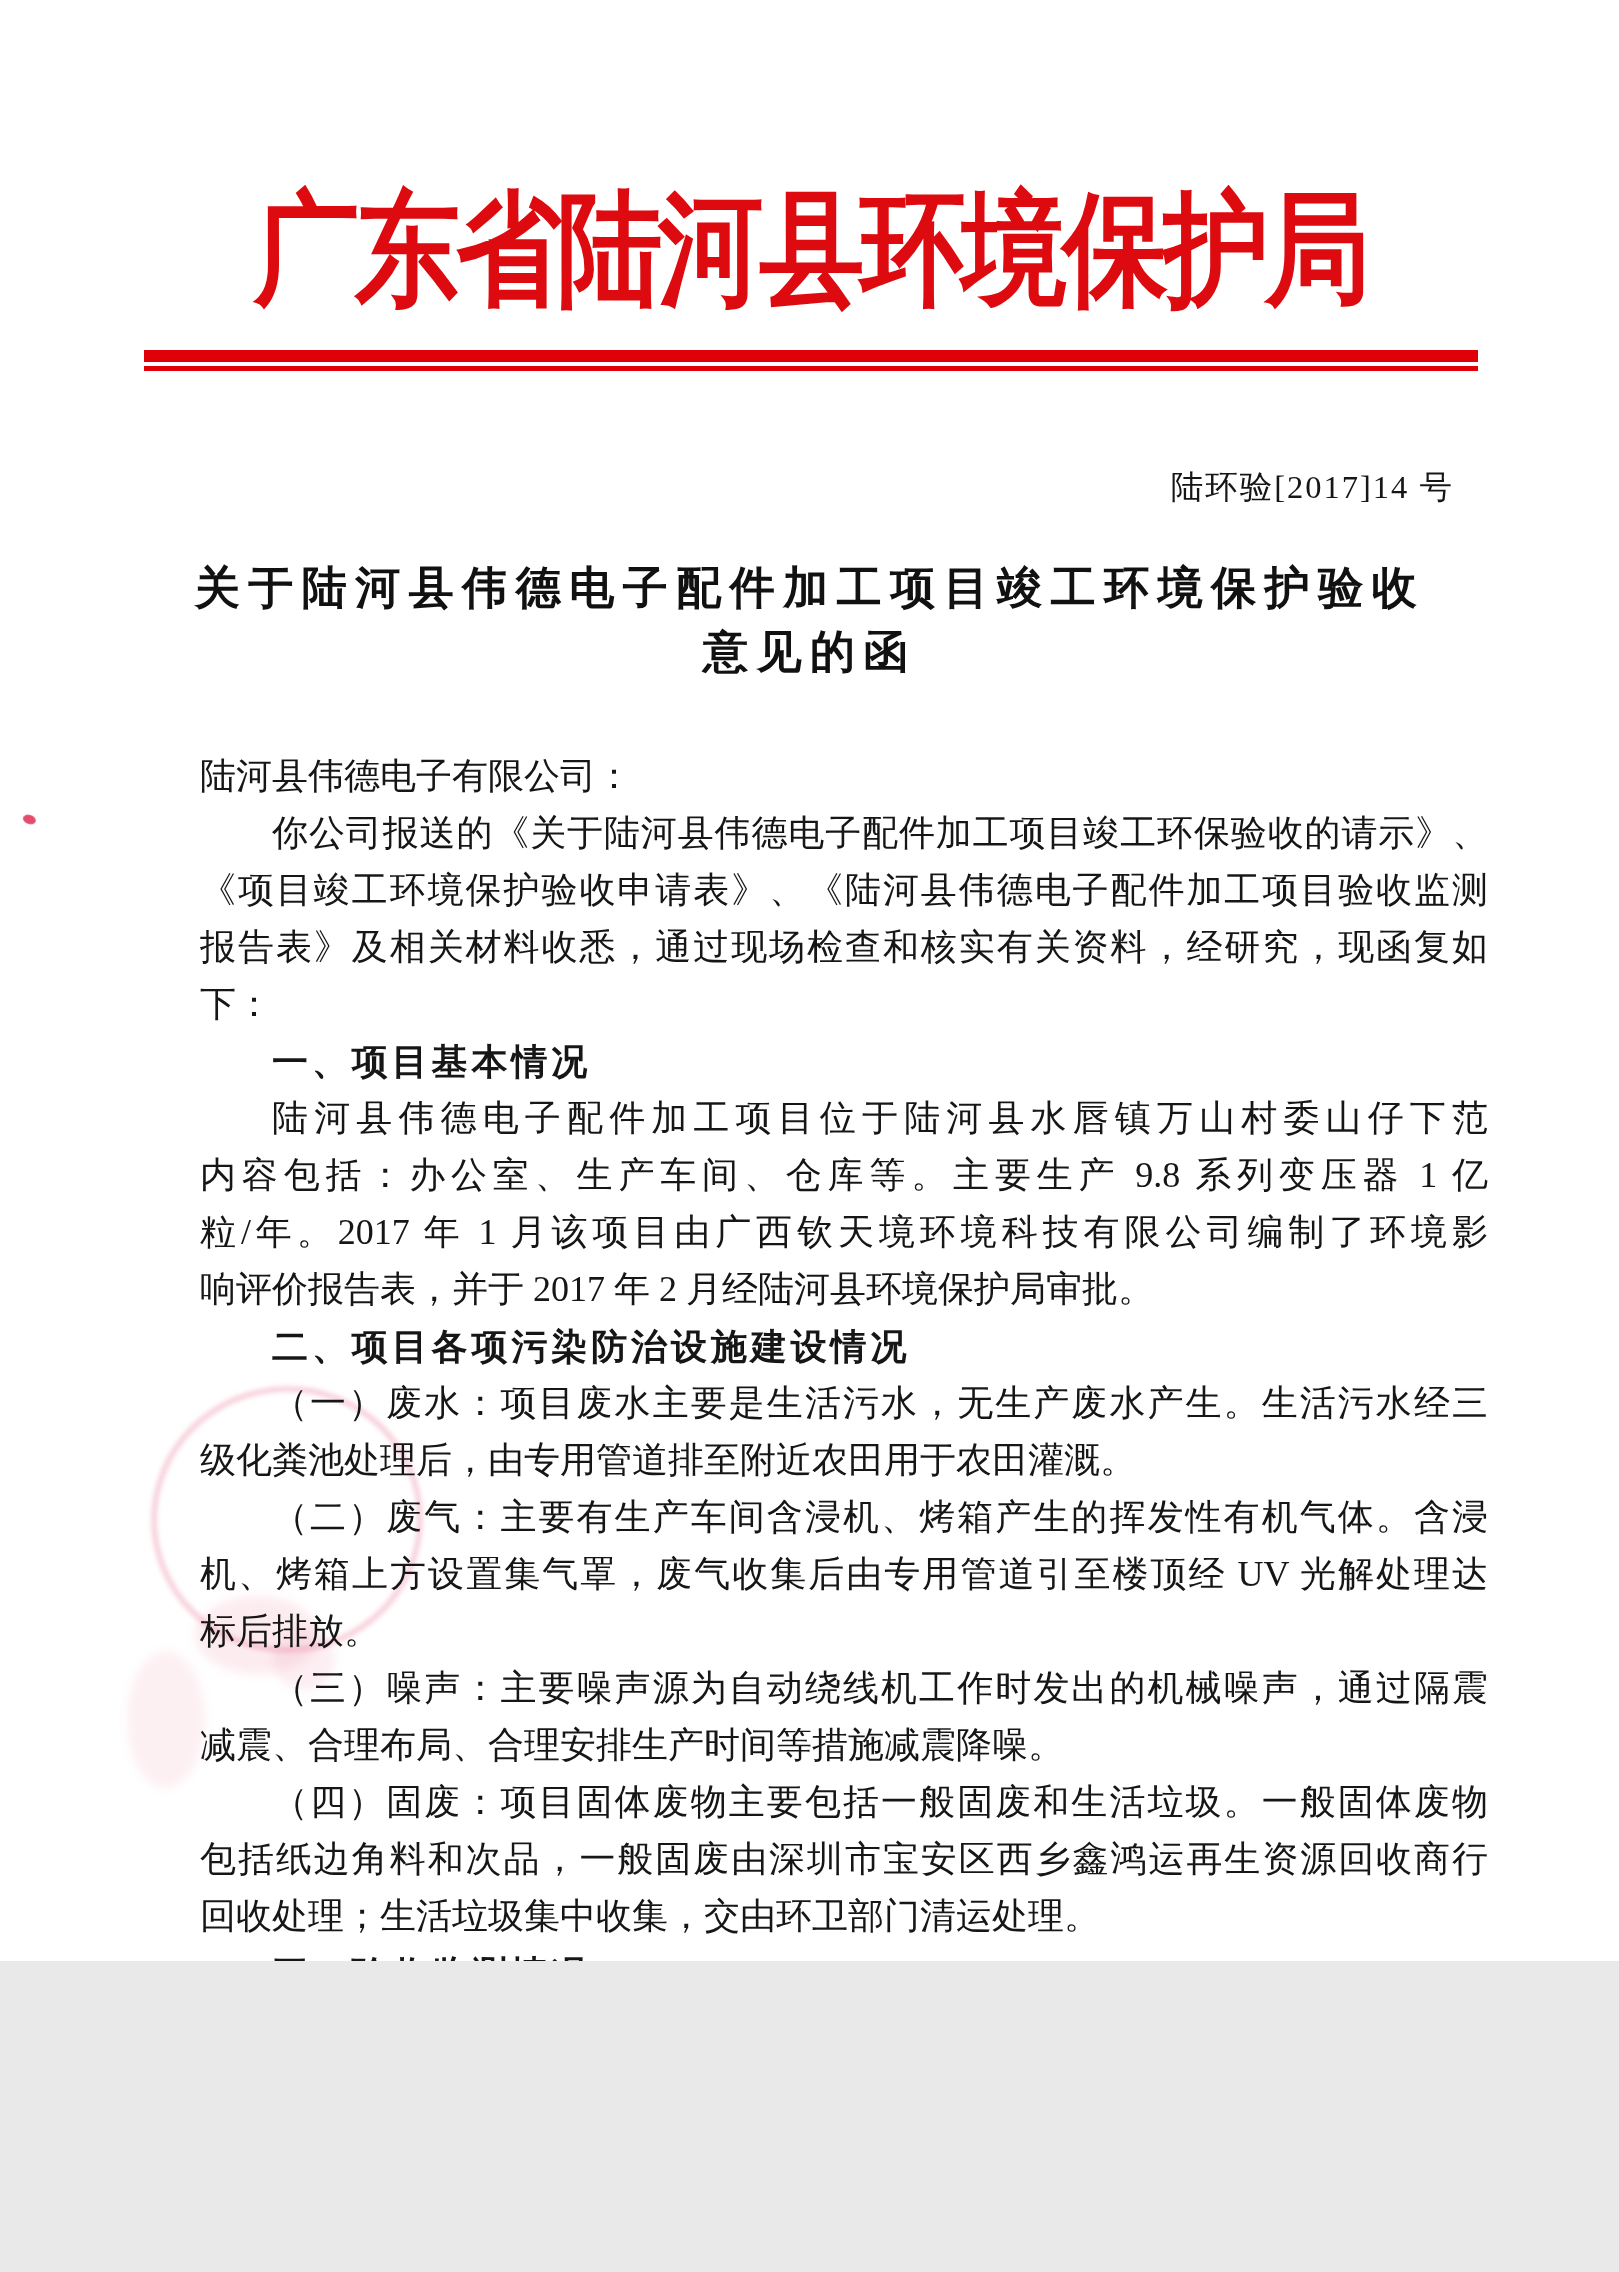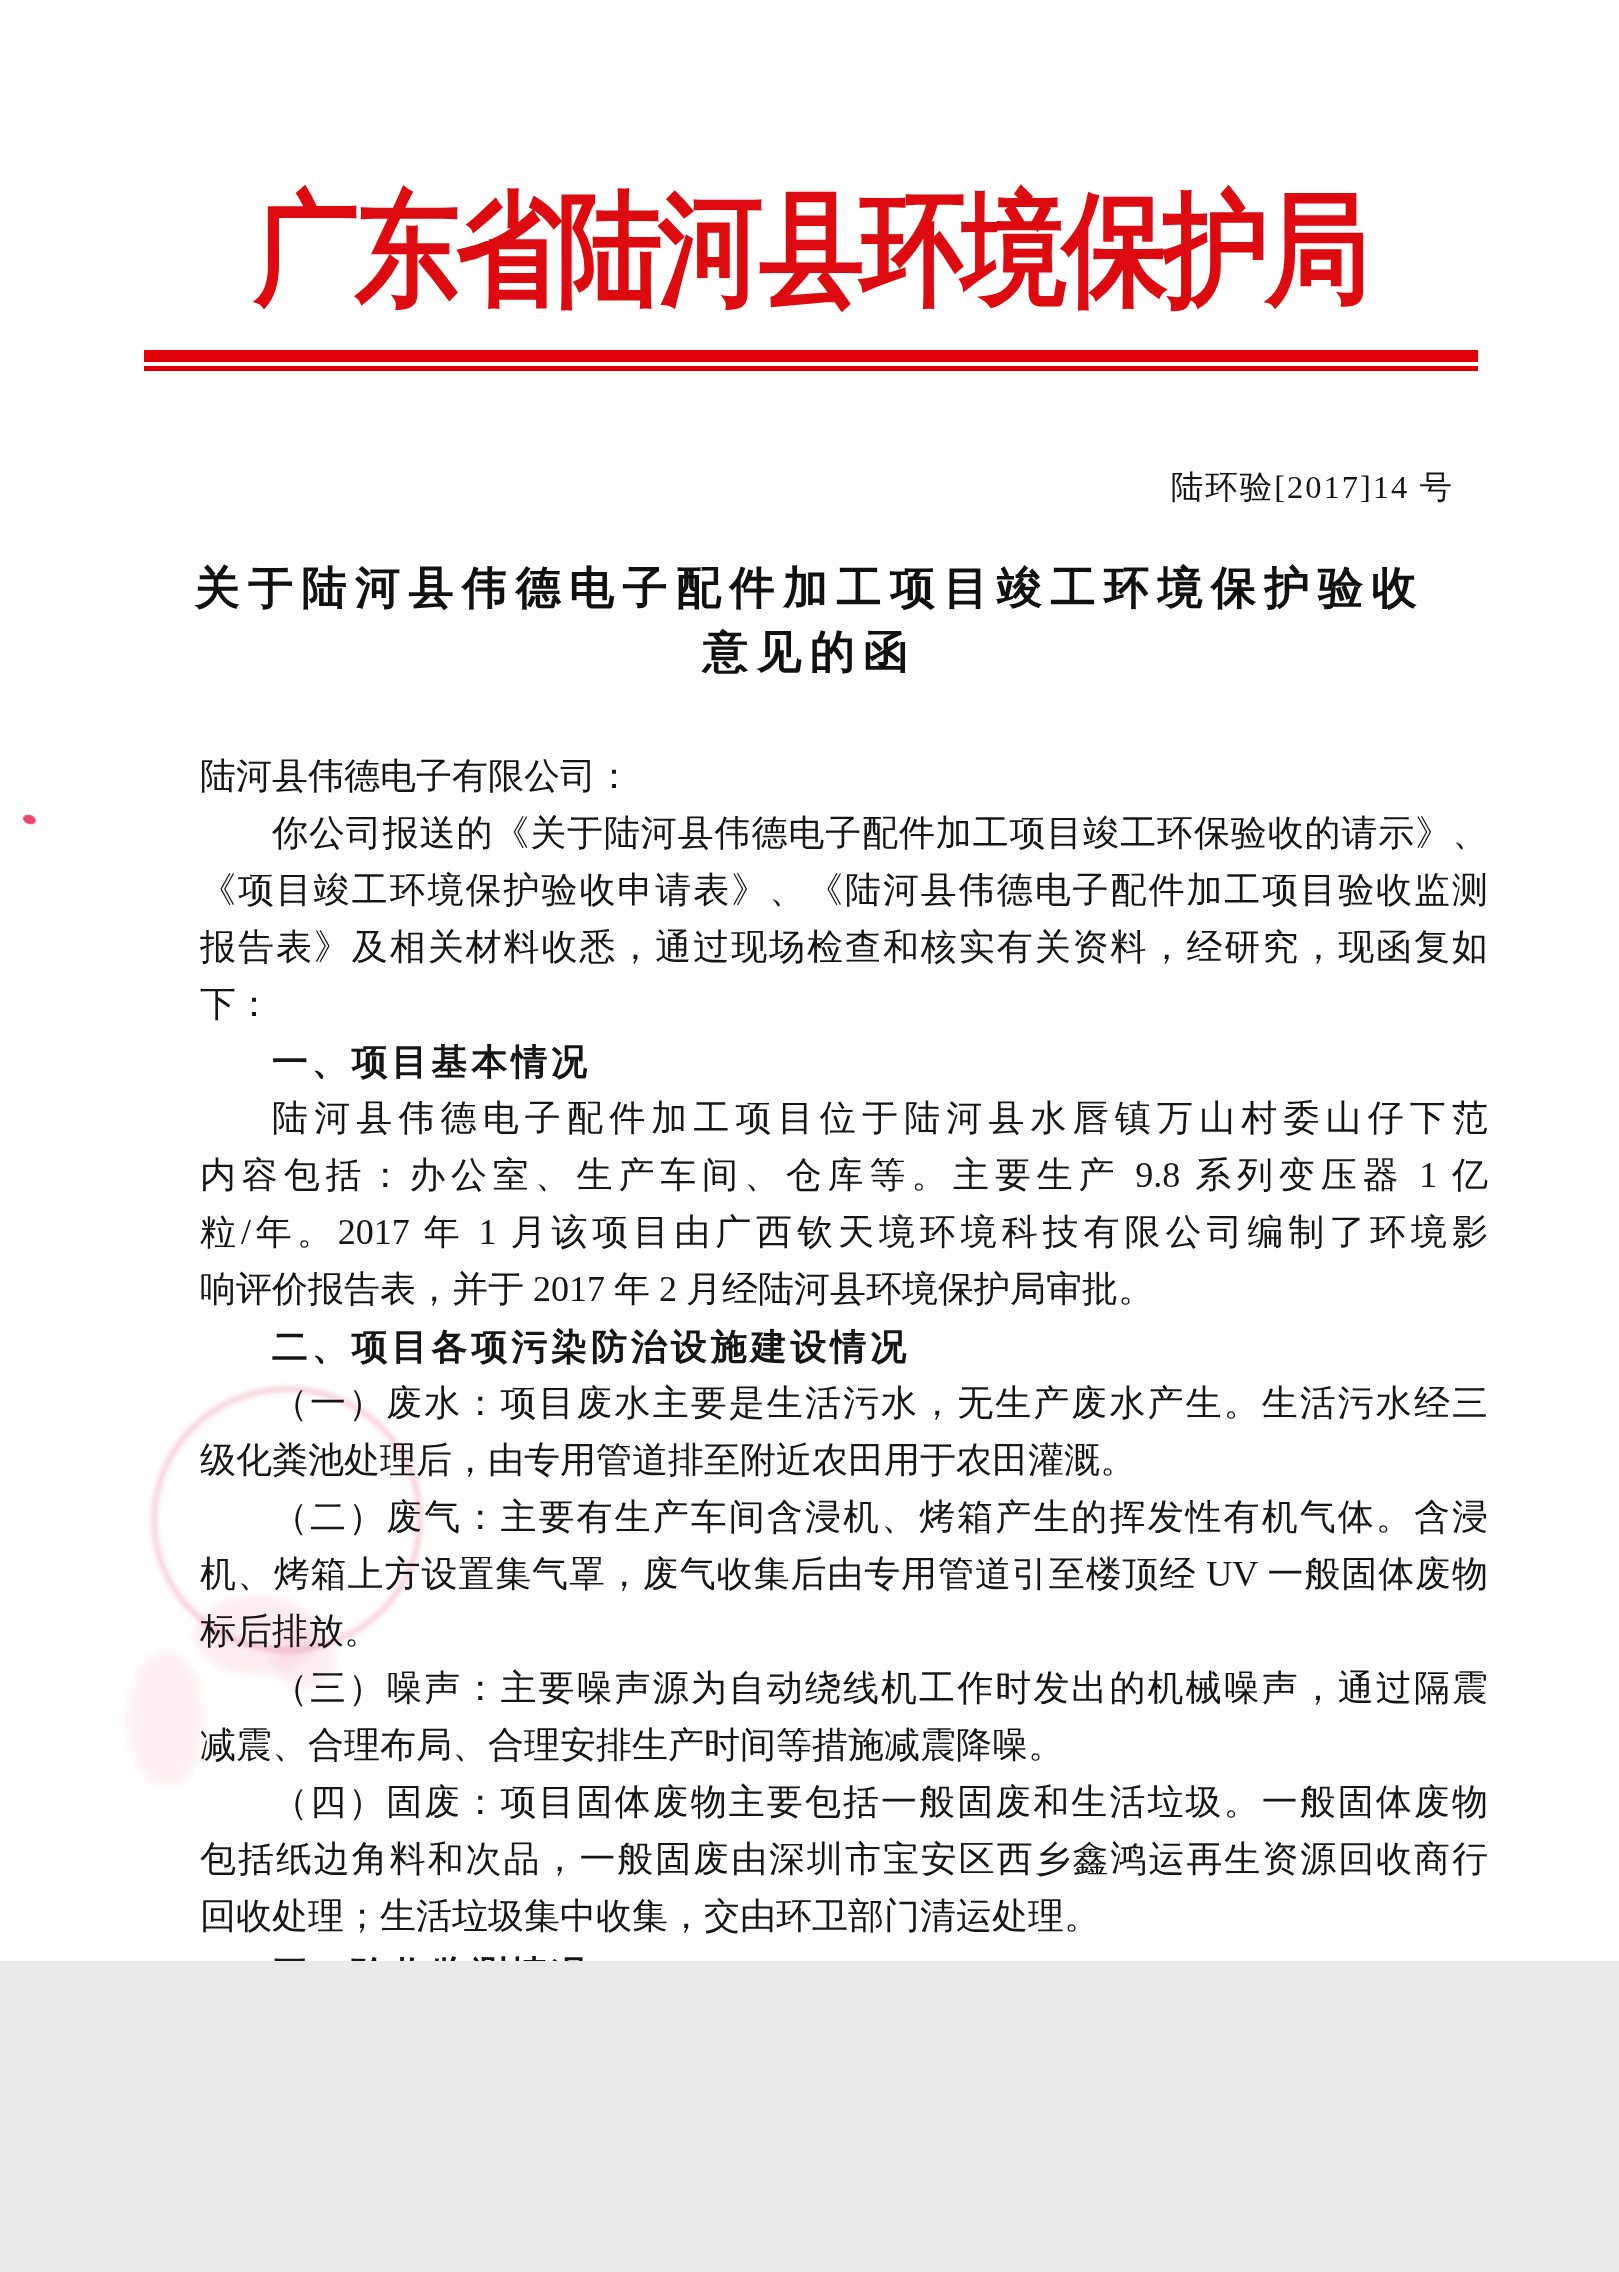--- a/index.html
+++ b/index.html
@@ -110,21 +110,21 @@
     <div class="ln just">内容包括：办公室、生产车间、仓库等。主要生产 9.8 系列变压器 1 亿</div>
     <div class="ln just">粒/年。2017 年 1 月该项目由广西钦天境环境科技有限公司编制了环境影</div>
     <div class="ln left">响评价报告表，并于 2017 年 2 月经陆河县环境保护局审批。</div>
 
     <div class="ln left ind hd">二、项目各项污染防治设施建设情况</div>
 
     <div class="ln just ind">（一）废水：项目废水主要是生活污水，无生产废水产生。生活污水经三</div>
     <div class="ln left">级化粪池处理后，由专用管道排至附近农田用于农田灌溉。</div>
 
     <div class="ln just ind">（二）废气：主要有生产车间含浸机、烤箱产生的挥发性有机气体。含浸</div>
-    <div class="ln just">机、烤箱上方设置集气罩，废气收集后由专用管道引至楼顶经 UV 一般固体废物</div>
+    <div class="ln just">机、烤箱上方设置集气罩，废气收集后由专用管道引至楼顶经 UV 光解处理达</div>
     <div class="ln left">标后排放。</div>
 
     <div class="ln just ind">（三）噪声：主要噪声源为自动绕线机工作时发出的机械噪声，通过隔震</div>
     <div class="ln left">减震、合理布局、合理安排生产时间等措施减震降噪。</div>
 
     <div class="ln just ind">（四）固废：项目固体废物主要包括一般固废和生活垃圾。一般固体废物</div>
     <div class="ln just">包括纸边角料和次品，一般固废由深圳市宝安区西乡鑫鸿运再生资源回收商行</div>
     <div class="ln left">回收处理；生活垃圾集中收集，交由环卫部门清运处理。</div>
 
     <div class="ln left ind hd">三、验收监测情况</div>

